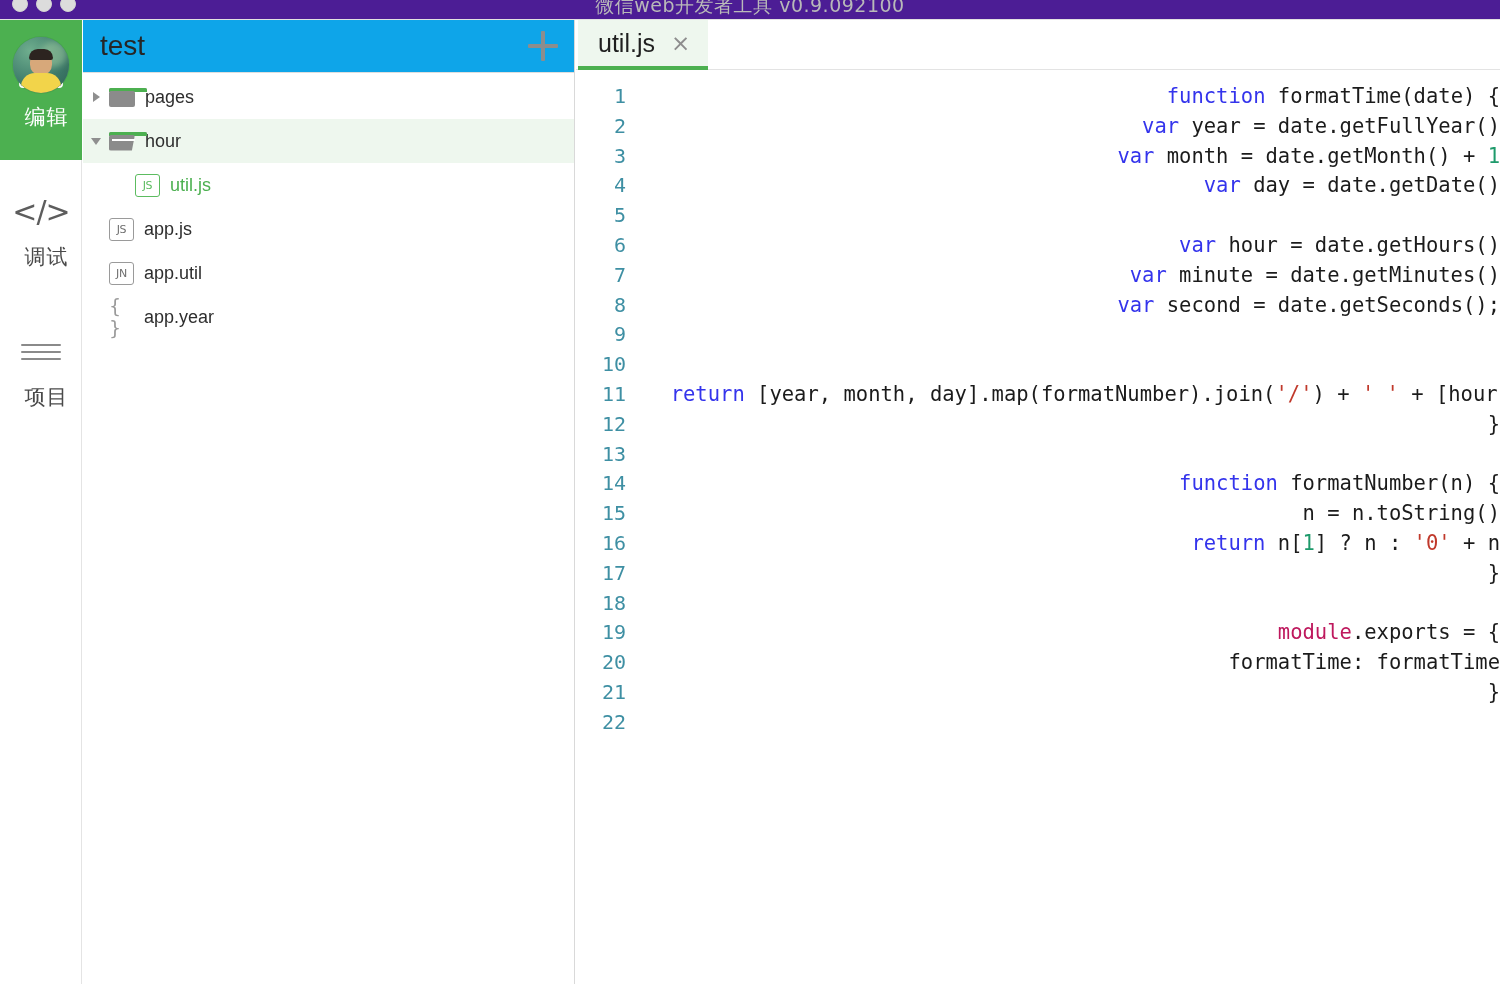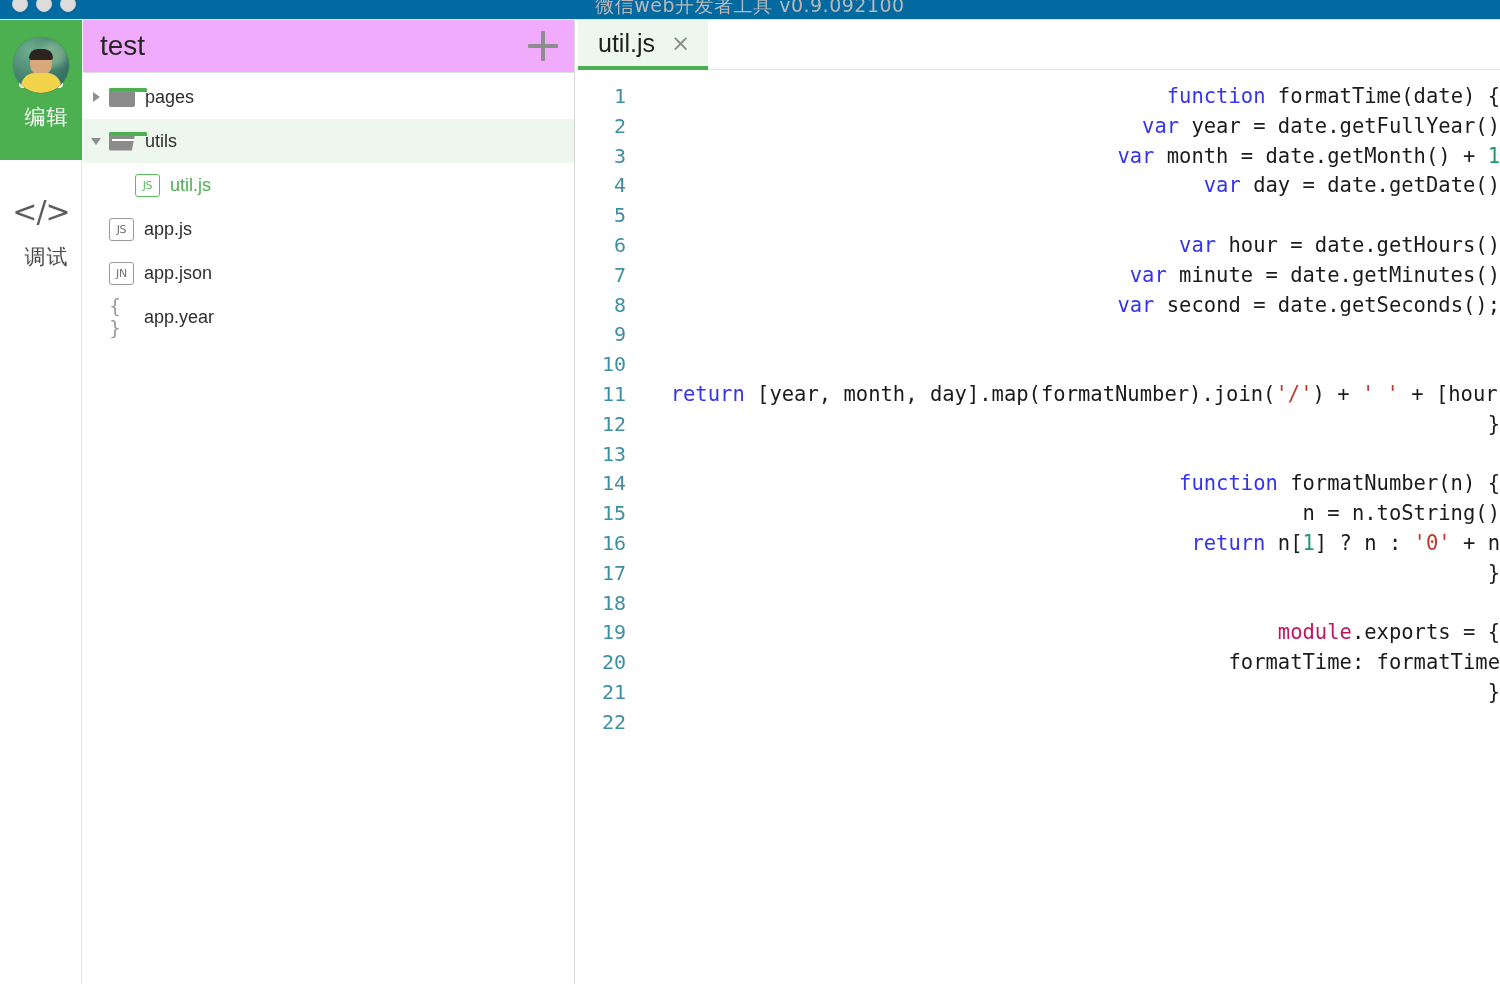--- a/index.html
+++ b/index.html
@@ -21,21 +21,21 @@
     overflow: hidden;
     background: #ffffff;
   }
 
   
   .titlebar {
     position: absolute;
     top: 0; left: 0;
     width: 1500px;
     height: 20px;
-    background: #0369a1;
+    background: #4c1d95;
     border-bottom: 1px solid #e2e2e2;
     overflow: hidden;
   }
   .traffic {
     position: absolute;
     top: -4px;
     left: 12px;
     display: flex;
     gap: 8px;
   }
@@ -184,21 +184,21 @@
     position: absolute;
     top: 20px; left: 83px;
     width: 492px;
     height: 964px;
     background: #ffffff;
     border-right: 1px solid #d9d9d9;
   }
   .fp-header {
     position: relative;
     height: 53px;
-    background: #f0abfc;
+    background: #0ea5e9;
     border-bottom: 1px solid #dedede;
     display: flex;
     align-items: center;
   }
   .fp-title {
     margin-left: 17px;
     font-size: 28px;
     color: #262626;
     font-family: "Liberation Sans", sans-serif;
   }
@@ -420,20 +420,30 @@
       <div class="rail-label">编辑</div>
     </div>
 
     <div class="rail-item">
       <div class="rail-icon">
         <div class="icon-debug">&lt;/&gt;</div>
       </div>
       <div class="rail-label">调试</div>
     </div>
 
+    <div class="rail-item">
+      <div class="rail-icon">
+        <div class="icon-project">
+            <i></i>
+            <i></i>
+            <i></i>
+          </div>
+      </div>
+      <div class="rail-label">项目</div>
+    </div>
 
   </div>
 
   <div class="filepanel">
 
     <div class="fp-header">
       <div class="fp-title">test</div>
       <div class="fp-add"></div>
     </div>
 
@@ -452,40 +462,40 @@
 
       <div class="row sel">
         <div class="caret open">
             <span></span>
           </div>
         <div class="folder-icon open">
           <div class="tab"></div>
             <div class="bdy"></div>
             <div class="slit"></div>
         </div>
-        <div class="row-label">utils</div>
+        <div class="row-label">hour</div>
       </div>
 
       <div class="row">
         <div class="indent"></div>
         <div class="indent"></div>
         <div class="file-icon green">JS</div>
         <div class="row-label green">util.js</div>
       </div>
 
       <div class="row">
         <div class="indent"></div>
         <div class="file-icon">JS</div>
         <div class="row-label">app.js</div>
       </div>
 
       <div class="row">
         <div class="indent"></div>
         <div class="file-icon">JN</div>
-        <div class="row-label">app.json</div>
+        <div class="row-label">app.util</div>
       </div>
 
       <div class="row">
         <div class="indent"></div>
         <div class="file-icon brace">{ }</div>
         <div class="row-label">app.year</div>
       </div>
 
     </div>
   </div>

